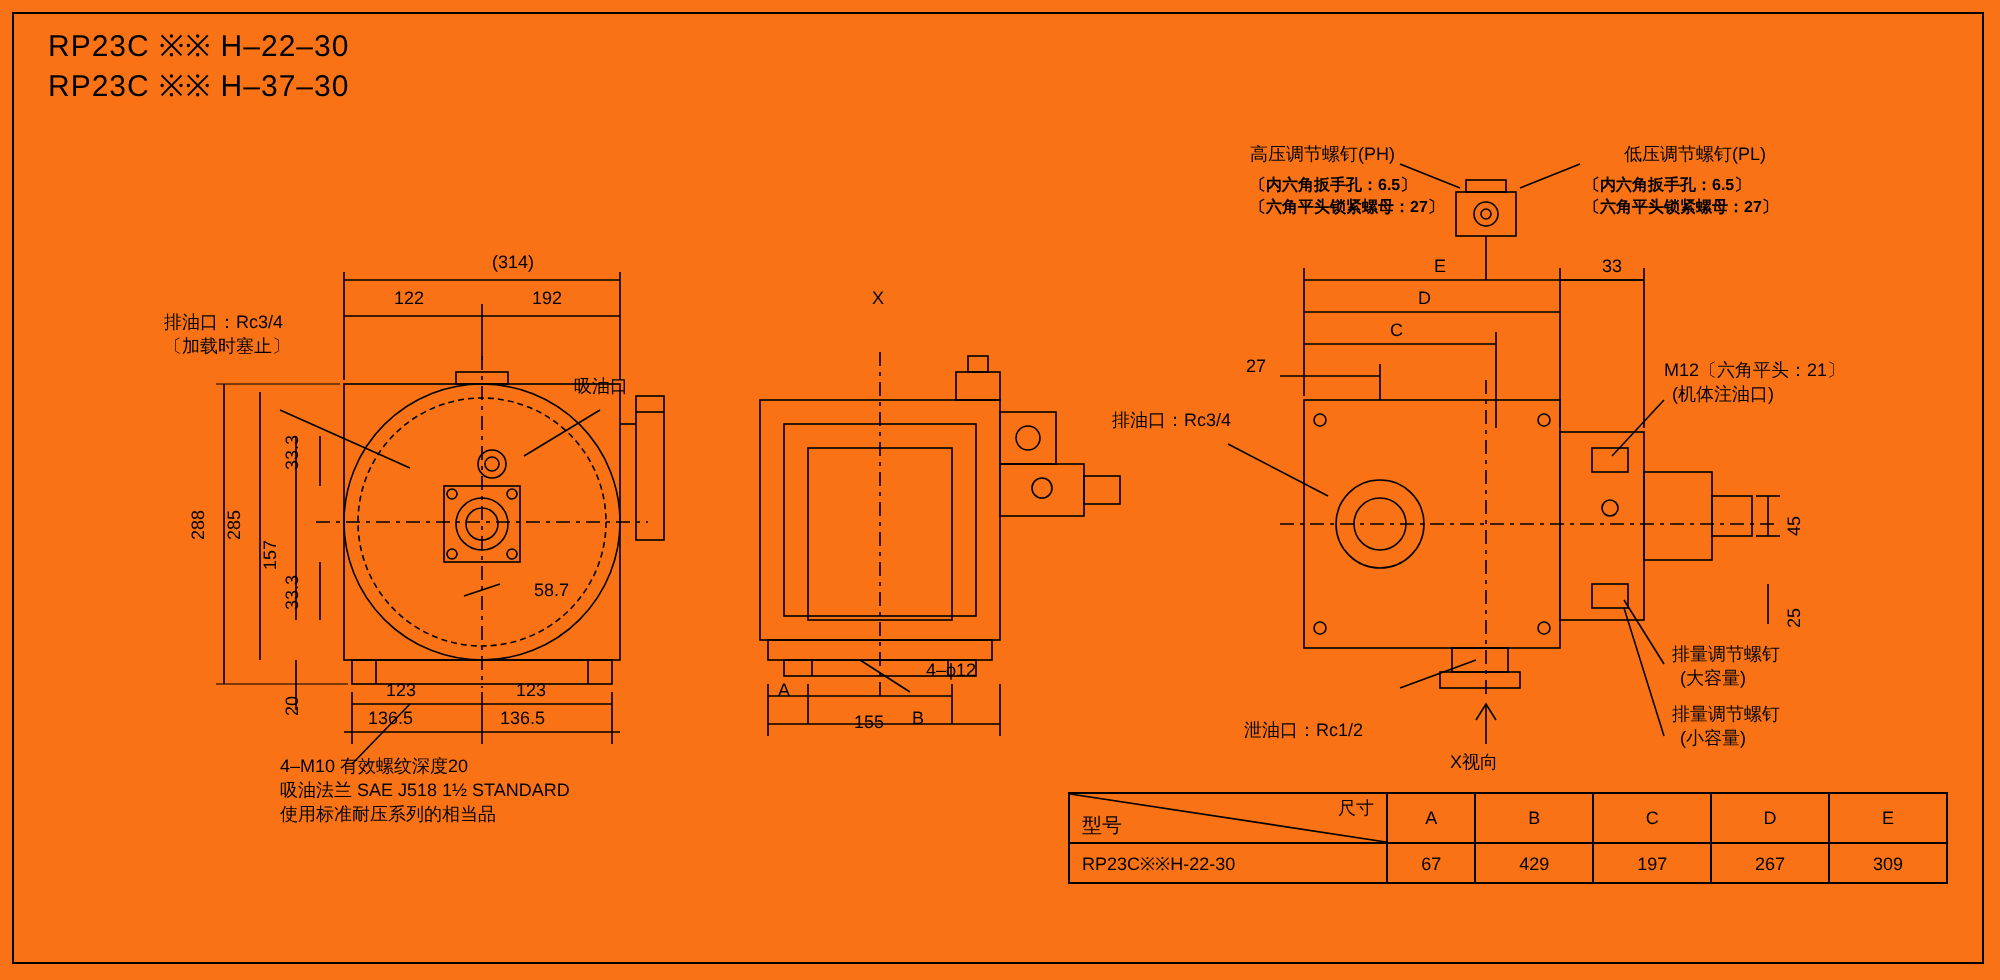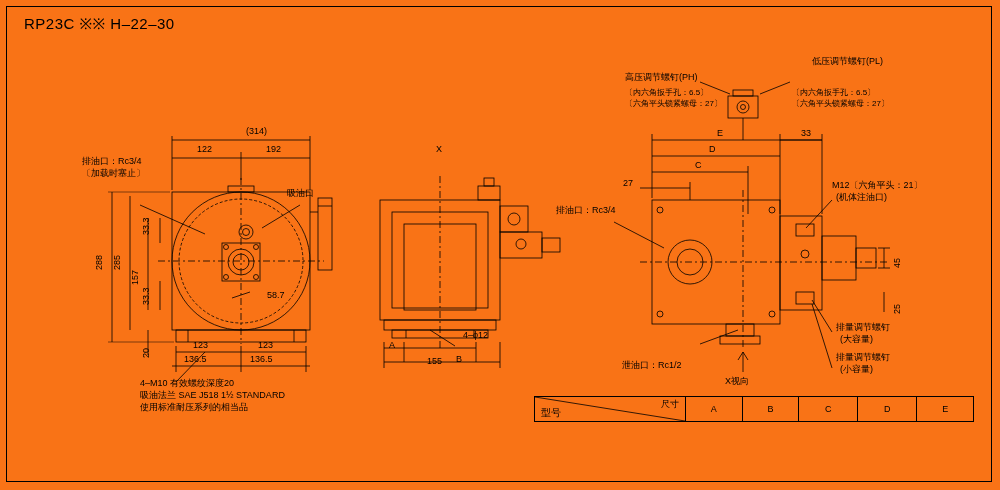--- a/index.html
+++ b/index.html
@@ -32,21 +32,21 @@
     font-size: 15px;
     line-height: 20px;
     letter-spacing: 0.5px;
   }
   .lbl {
     position: absolute;
     font-size: 9px;
     line-height: 11px;
     white-space: pre;
   }
-  .lbl.sm { font-size: 8px; line-height: 10px; }
+  .lbl.sm { font-size: 8px; line-height: 10px; font-weight: bold; }
 
   svg.draw {
     position: absolute;
     left: 0; top: 0;
     width: 1000px; height: 490px;
   }
 
   
   .spec-table {
     position: absolute;
@@ -74,20 +74,21 @@
 </style>
 </head>
 <body>
 
 <div id="page">
 
   <div class="frame"></div>
 
   <div class="title-block">
     <div>RP23C ※※ H–22–30</div>
+    <div>RP23C ※※ H–37–30</div>
   </div>
 
   <svg class="draw" viewBox="0 0 1000 490">
     <g stroke="#000" fill="none" stroke-width="0.8">
 
       <rect x="172" y="192" width="138" height="138"></rect>
 
       <circle cx="241" cy="261" r="69"></circle>
       <circle cx="241" cy="261" r="62" stroke-dasharray="3,2"></circle>
 
@@ -259,21 +260,21 @@
   <div class="lbl" style="left:436px; top:144px;">X</div>
   <div class="lbl" style="left:389px; top:340px;">A</div>
   <div class="lbl" style="left:427px; top:356px;">155</div>
   <div class="lbl" style="left:456px; top:354px;">B</div>
   <div class="lbl" style="left:463px; top:330px;">4–ϕ12</div>
 
   <div class="lbl" style="left:625px; top:72px;">高压调节螺钉(PH)</div>
   <div class="lbl sm" style="left:625px; top:88px;">〔内六角扳手孔：6.5〕</div>
   <div class="lbl sm" style="left:625px; top:99px;">〔六角平头锁紧螺母：27〕</div>
 
-  <div class="lbl" style="left:812px; top:56px;">低压调节螺钉(PL)</div>
+  <div class="lbl" style="left:812px; top:72px;">低压调节螺钉(PL)</div>
   <div class="lbl sm" style="left:792px; top:88px;">〔内六角扳手孔：6.5〕</div>
   <div class="lbl sm" style="left:792px; top:99px;">〔六角平头锁紧螺母：27〕</div>
 
   <div class="lbl" style="left:717px; top:128px;">E</div>
   <div class="lbl" style="left:709px; top:144px;">D</div>
   <div class="lbl" style="left:695px; top:160px;">C</div>
   <div class="lbl" style="left:801px; top:128px;">33</div>
   <div class="lbl" style="left:623px; top:178px;">27</div>
   <div class="lbl" style="left:892px; top:268px; transform:rotate(-90deg); transform-origin:left top;">45</div>
   <div class="lbl" style="left:892px; top:314px; transform:rotate(-90deg); transform-origin:left top;">25</div>
@@ -304,16 +305,24 @@
           </div>
         </th>
         <th>A</th>
         <th>B</th>
         <th>C</th>
         <th>D</th>
         <th>E</th>
       </tr>
     </thead>
     <tbody>
+      <tr>
+        <td class="model-col">RP23C※※H-22-30</td>
+        <td>67</td>
+        <td>429</td>
+        <td>197</td>
+        <td>267</td>
+        <td>309</td>
+      </tr>
     </tbody>
   </table>
 
 </div>
 
 </body></html>

